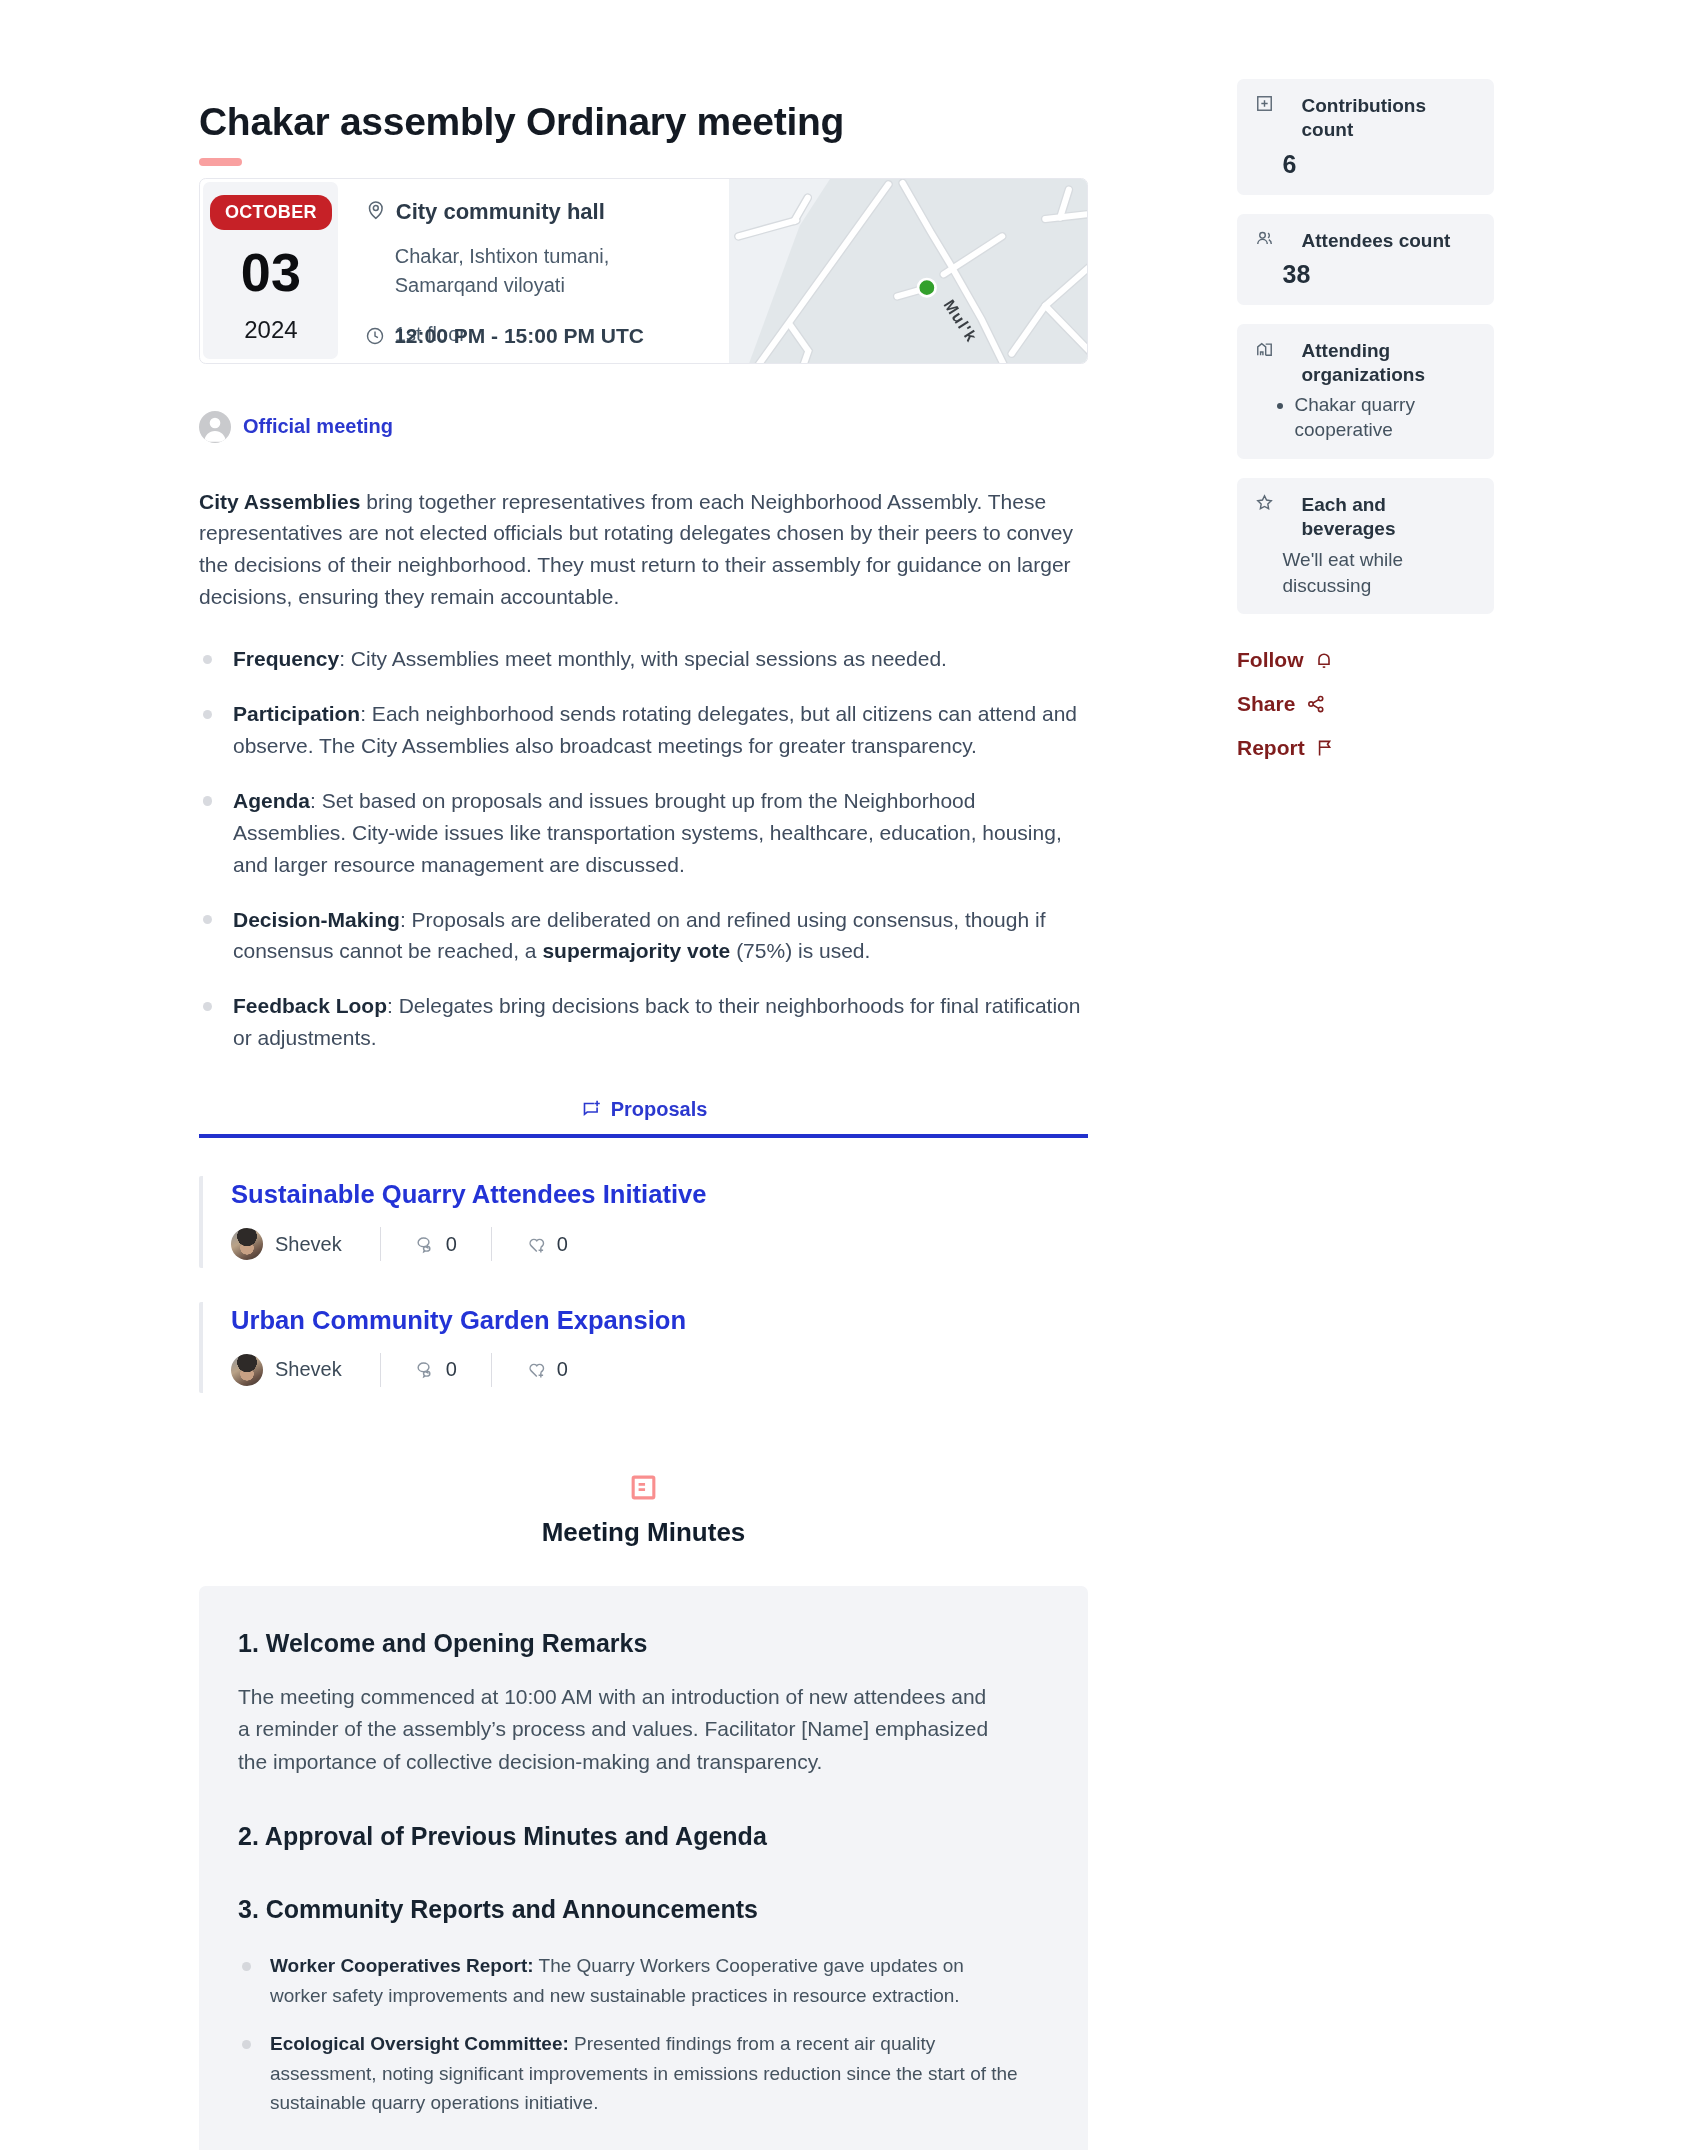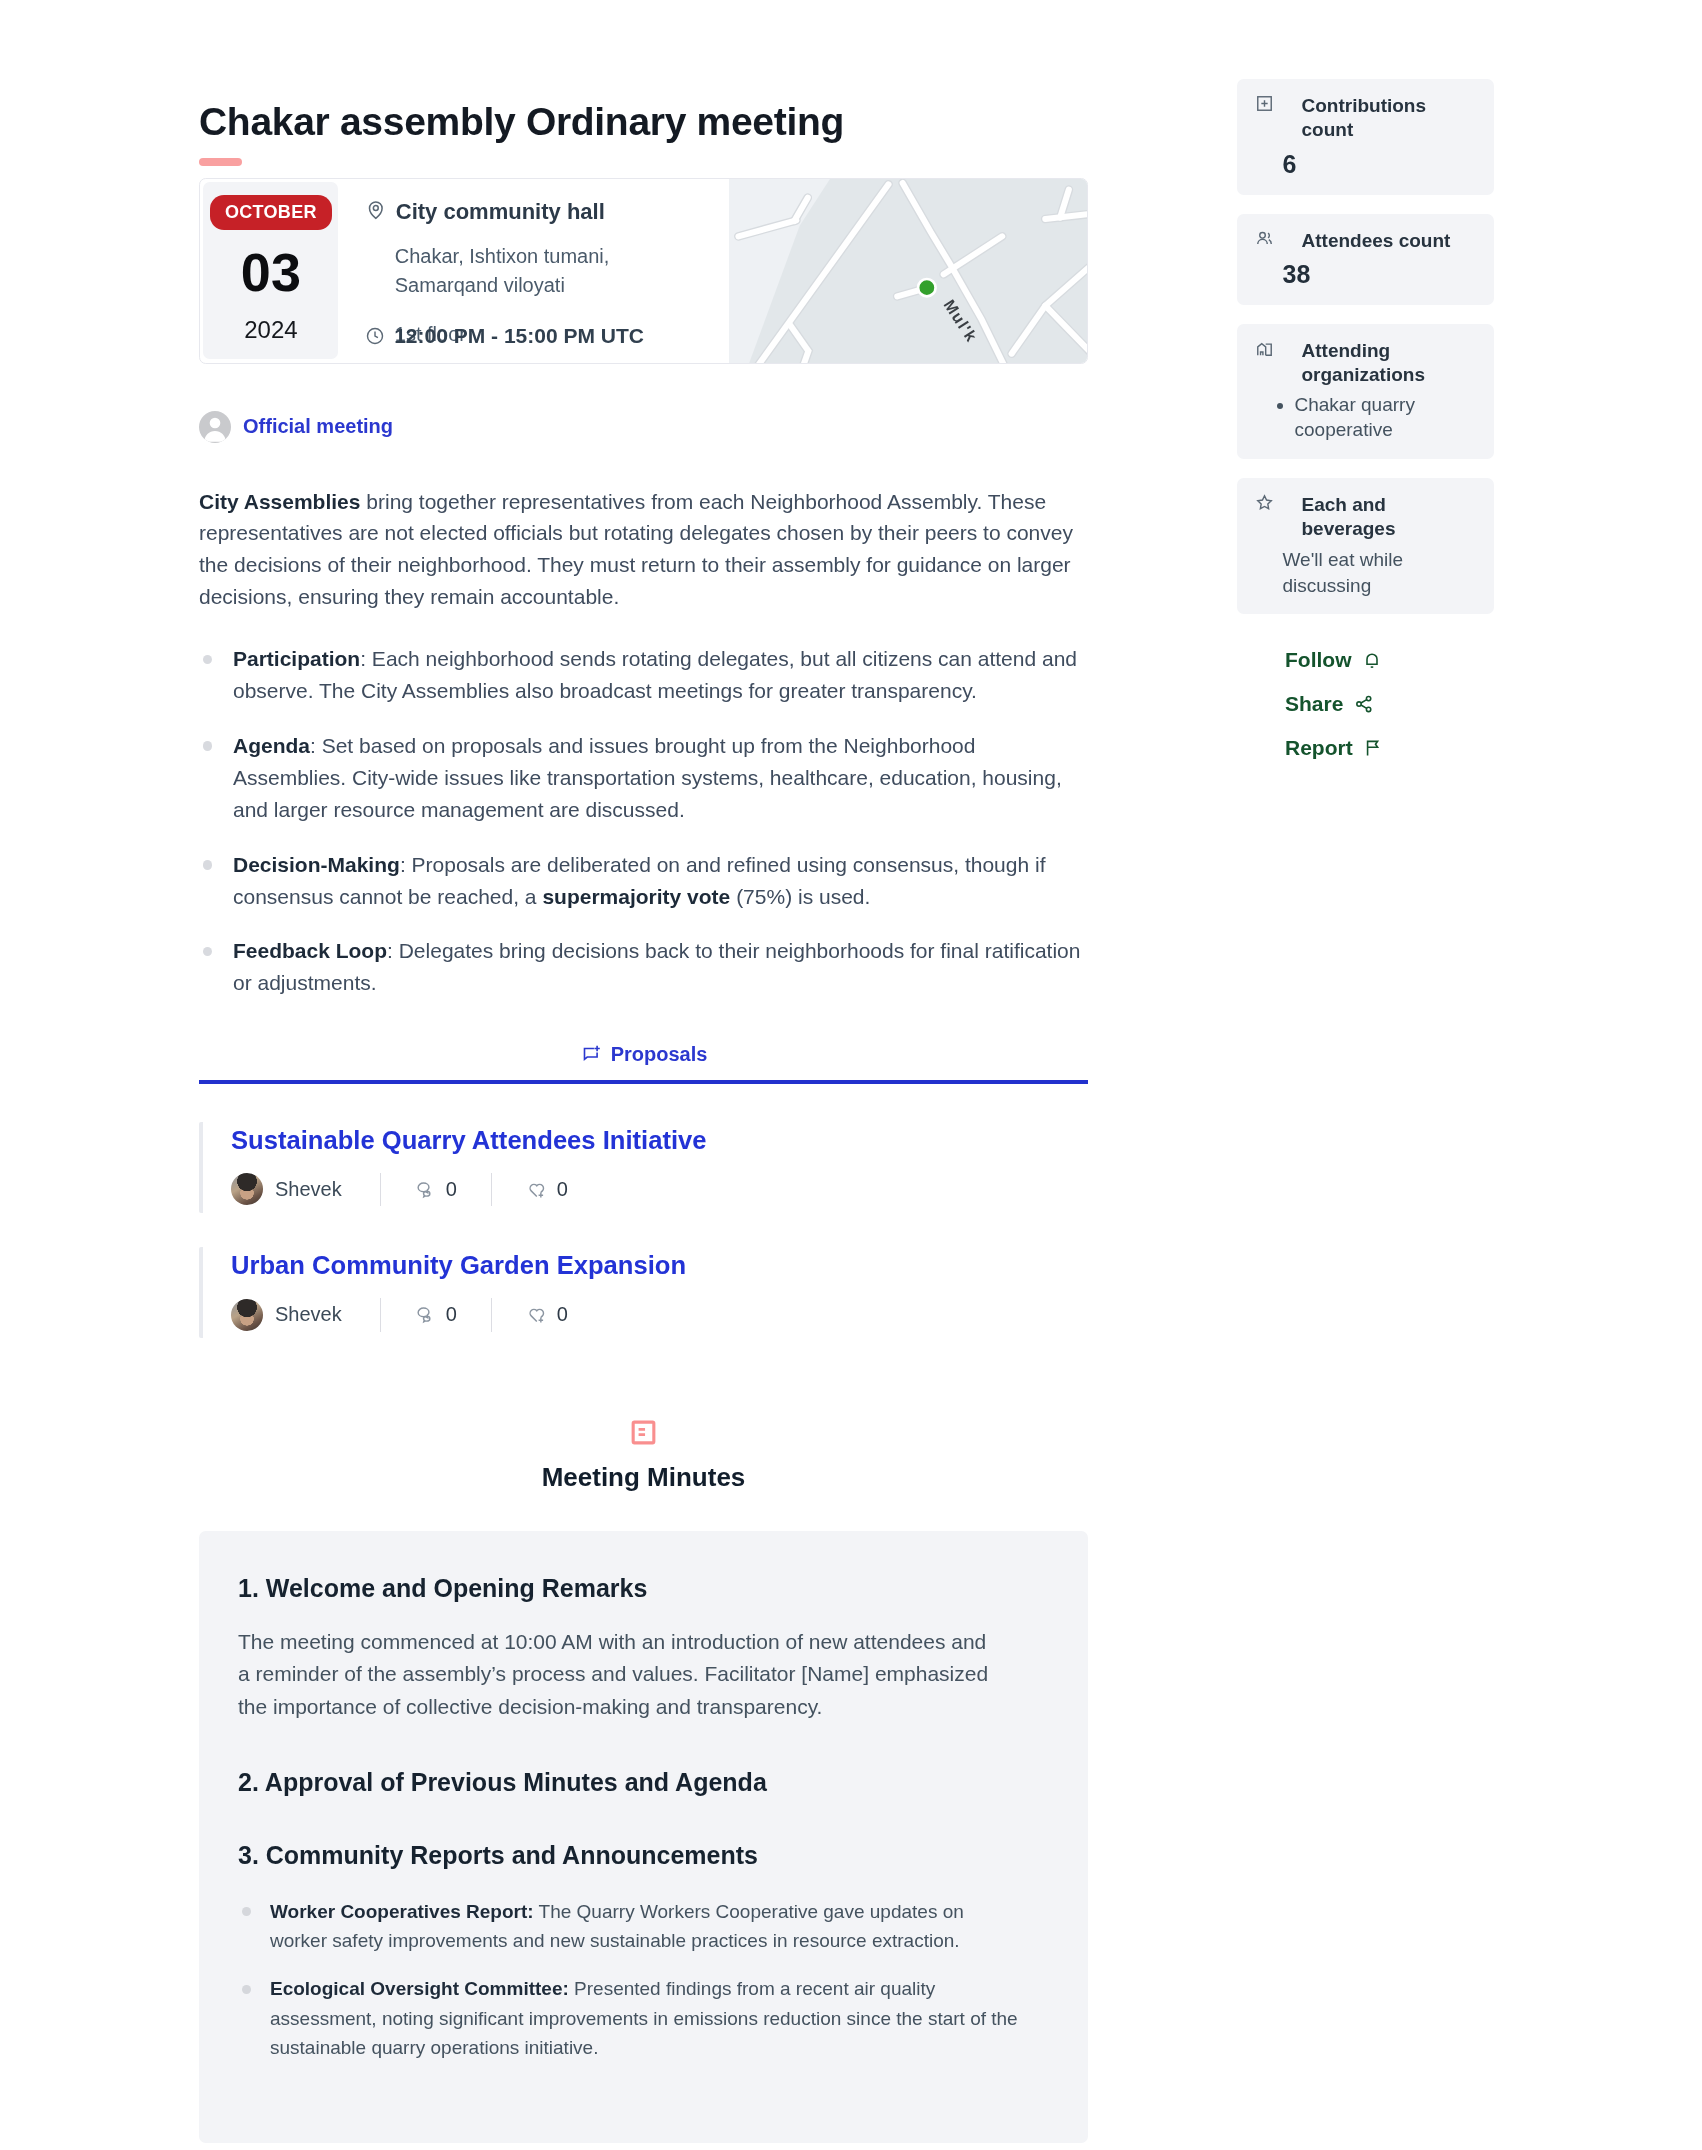--- a/index.html
+++ b/index.html
@@ -75,21 +75,21 @@
   
   .sidebar { position:absolute; left:1237px; top:79px; width:257px; }
   .side-card { background:#f3f4f7; border-radius:6.7px; padding:15px 17.5px 16px; margin-bottom:19px; }
   .side-card-head { display:flex; align-items:flex-start; gap:28px; }
   .side-card-title { font-size:19px; font-weight:700; color:#27333f; line-height:1.25; }
   .side-value { margin:8px 0 0 28px; font-size:25px; font-weight:800; color:#232f3b; }
   .side-list { margin:6.7px 0 0 40px; padding:0; }
   .side-list li { font-size:19px; color:#44525f; line-height:1.3; }
   .side-text { margin:6.7px 0 0 28px; font-size:19px; color:#44525f; line-height:1.35; }
   .side-actions { margin-top:34px; }
-  .side-action { display:flex; align-items:center; gap:10.8px; color:#14532d; font-weight:700; font-size:21px; margin-bottom:20px; cursor:pointer;margin-left:48px; }
+  .side-action { display:flex; align-items:center; gap:10.8px; color:#7f1d1d; font-weight:700; font-size:21px; margin-bottom:20px; cursor:pointer; }
 
   .icon { flex:none; }
   .slate-ic { color:#5b6875; }
 </style>
 </head>
 <body>
 
 <div class="main">
 
   <h1 class="page-title">Chakar assembly Ordinary meeting</h1>
@@ -161,20 +161,21 @@
           <circle cx="24" cy="18" r="8" fill="#fff"></circle>
           <path d="M8 46 a16 16 0 0 1 32 0z" fill="#fff"></path>
         </svg>
     </span>
     <span class="official-label">Official meeting</span>
   </div>
 
   <p class="intro"><strong>City Assemblies</strong><span> bring together representatives from each Neighborhood Assembly. These representatives are not elected officials but rotating delegates chosen by their peers to convey the decisions of their neighborhood. They must return to their assembly for guidance on larger decisions, ensuring they remain accountable.</span></p>
 
   <ul class="bullets">
+    <li><span class="b">Frequency</span><span>: City Assemblies meet monthly, with special sessions as needed.</span><span class="b"></span><span></span></li>
     <li><span class="b">Participation</span><span>: Each neighborhood sends rotating delegates, but all citizens can attend and observe. The City Assemblies also broadcast meetings for greater transparency.</span><span class="b"></span><span></span></li>
     <li><span class="b">Agenda</span><span>: Set based on proposals and issues brought up from the Neighborhood Assemblies. City-wide issues like transportation systems, healthcare, education, housing, and larger resource management are discussed.</span><span class="b"></span><span></span></li>
     <li><span class="b">Decision-Making</span><span>: Proposals are deliberated on and refined using consensus, though if consensus cannot be reached, a </span><span class="b">supermajority vote</span><span> (75%) is used.</span></li>
     <li><span class="b">Feedback Loop</span><span>: Delegates bring decisions back to their neighborhoods for final ratification or adjustments.</span><span class="b"></span><span></span></li>
   </ul>
 
   <div class="proposals-divider">
     <span class="lbl">
       <svg class="icon" width="21.6" height="21.6" viewBox="0 0 24 24" fill="none" stroke="currentColor" stroke-width="1.8">
           <path d="M15.5 5H5v12l3-2.5h11V9.5"></path>

